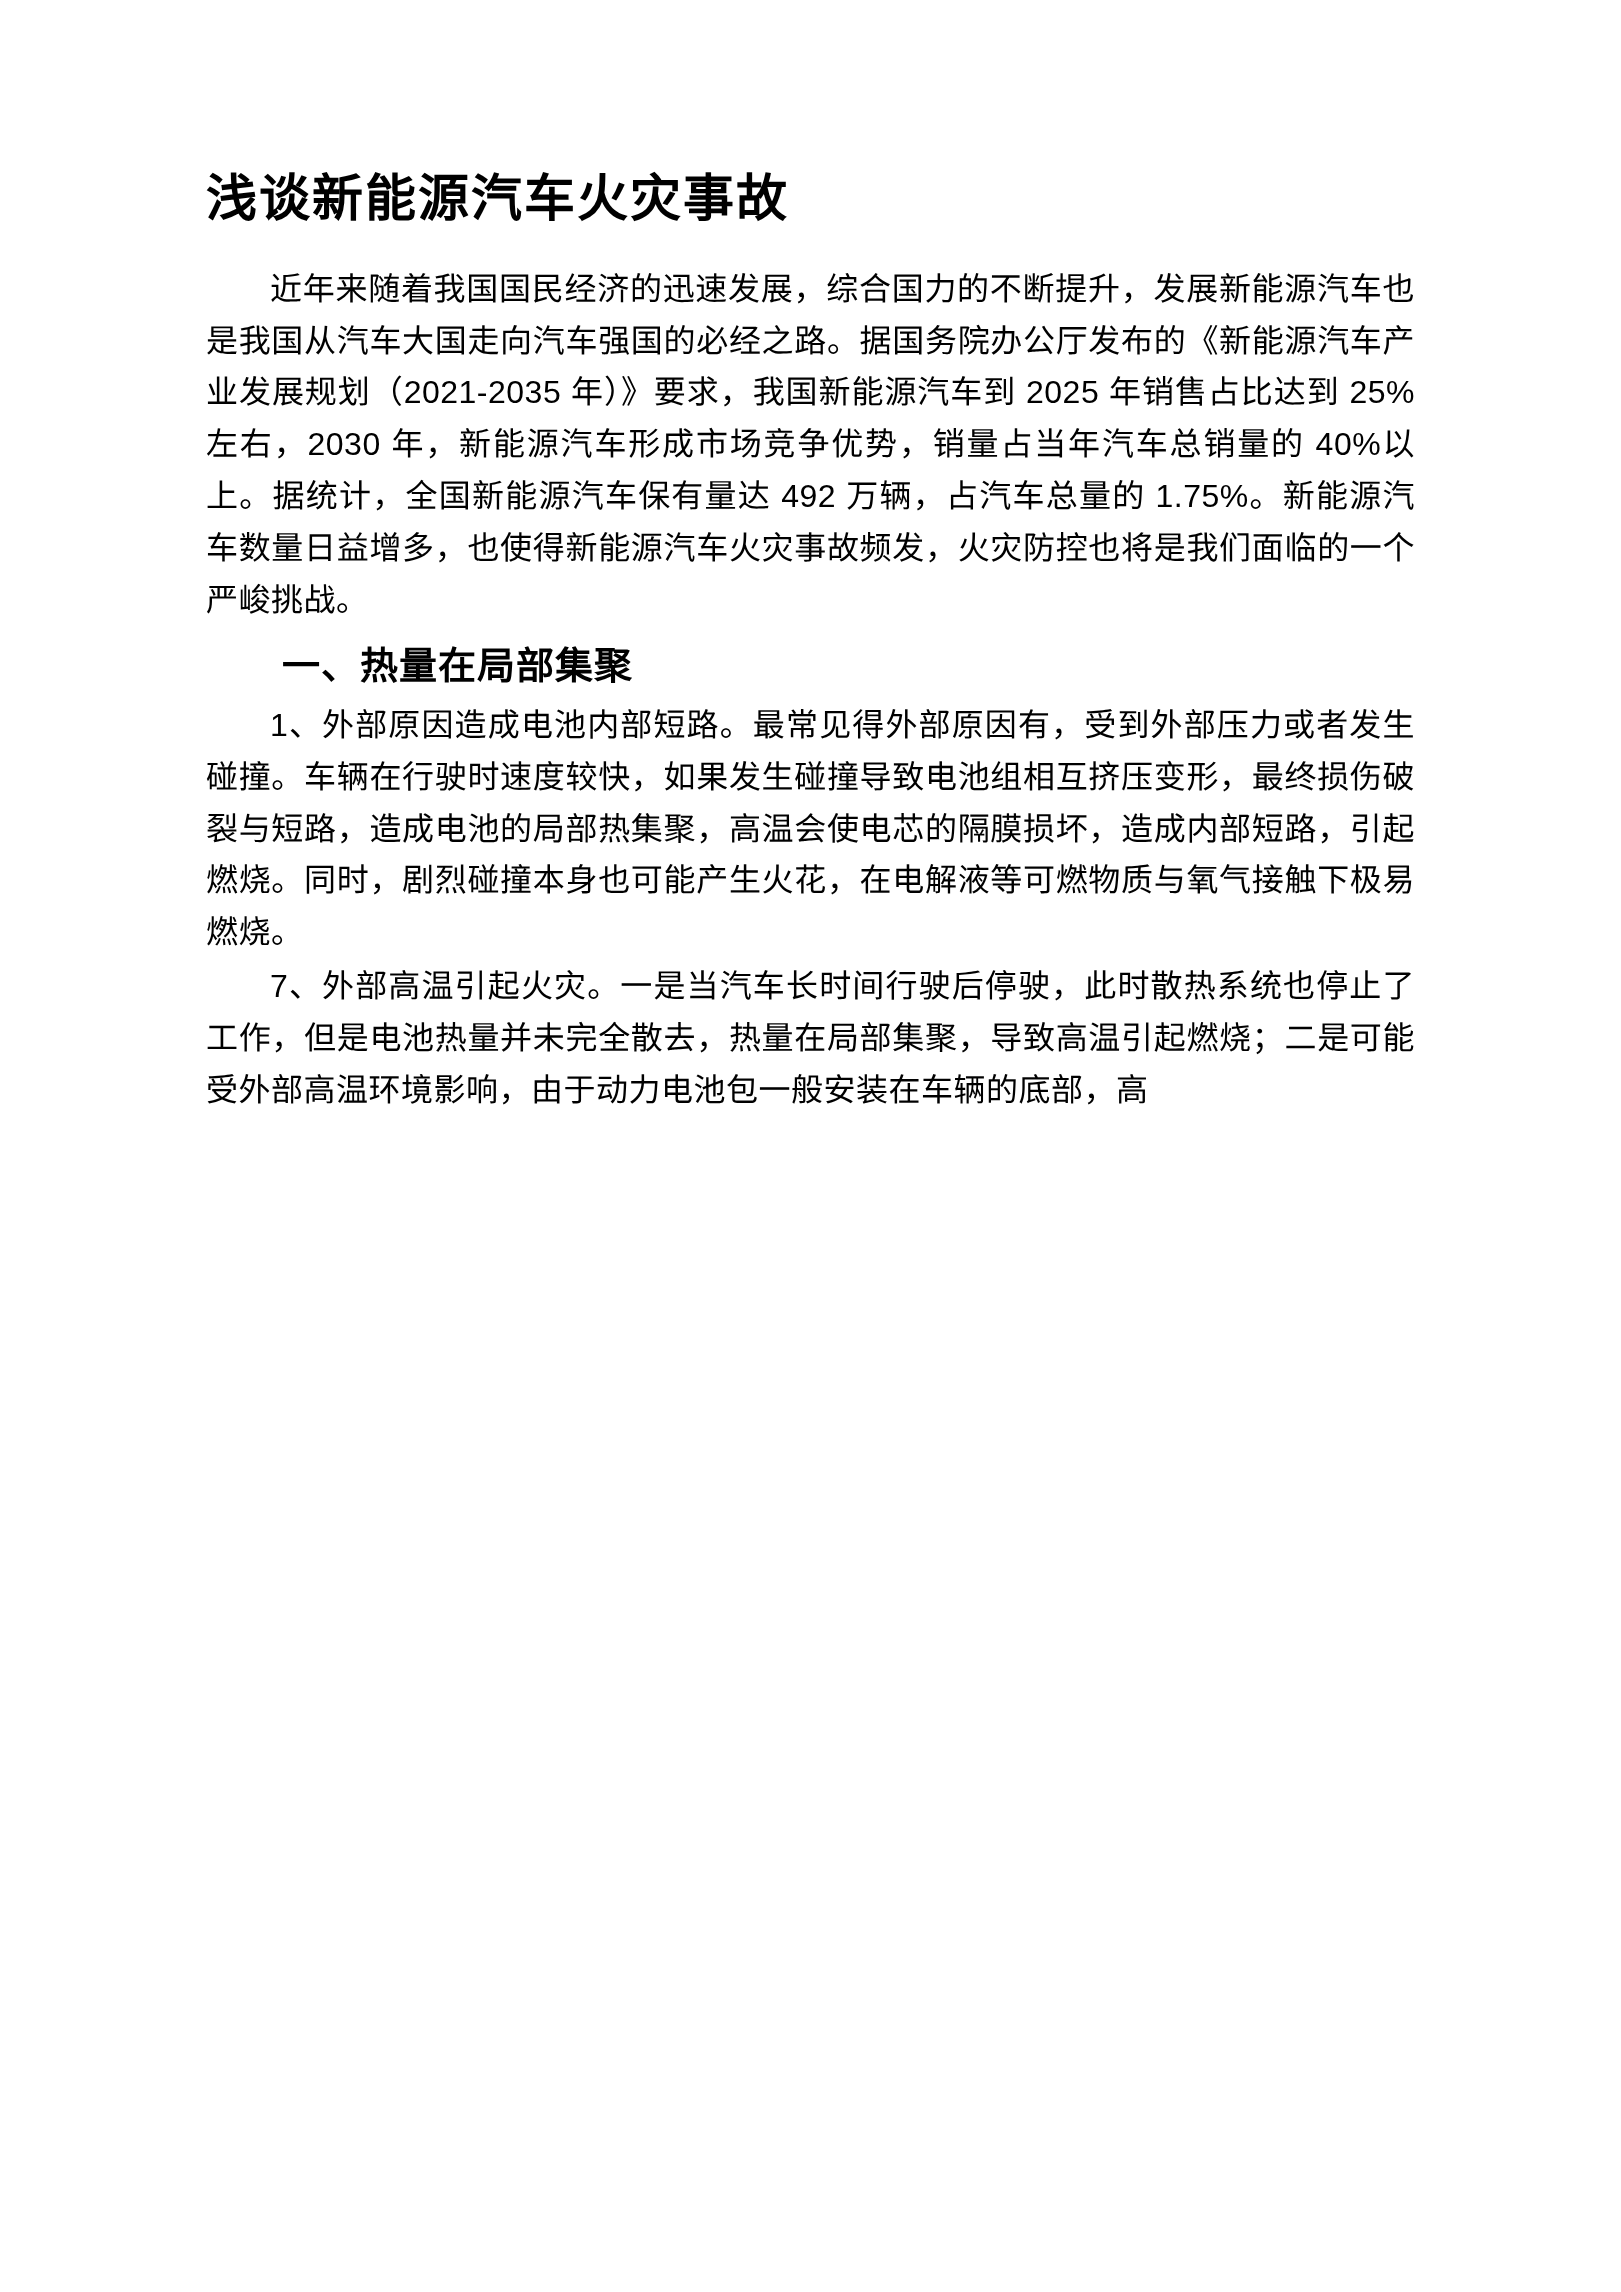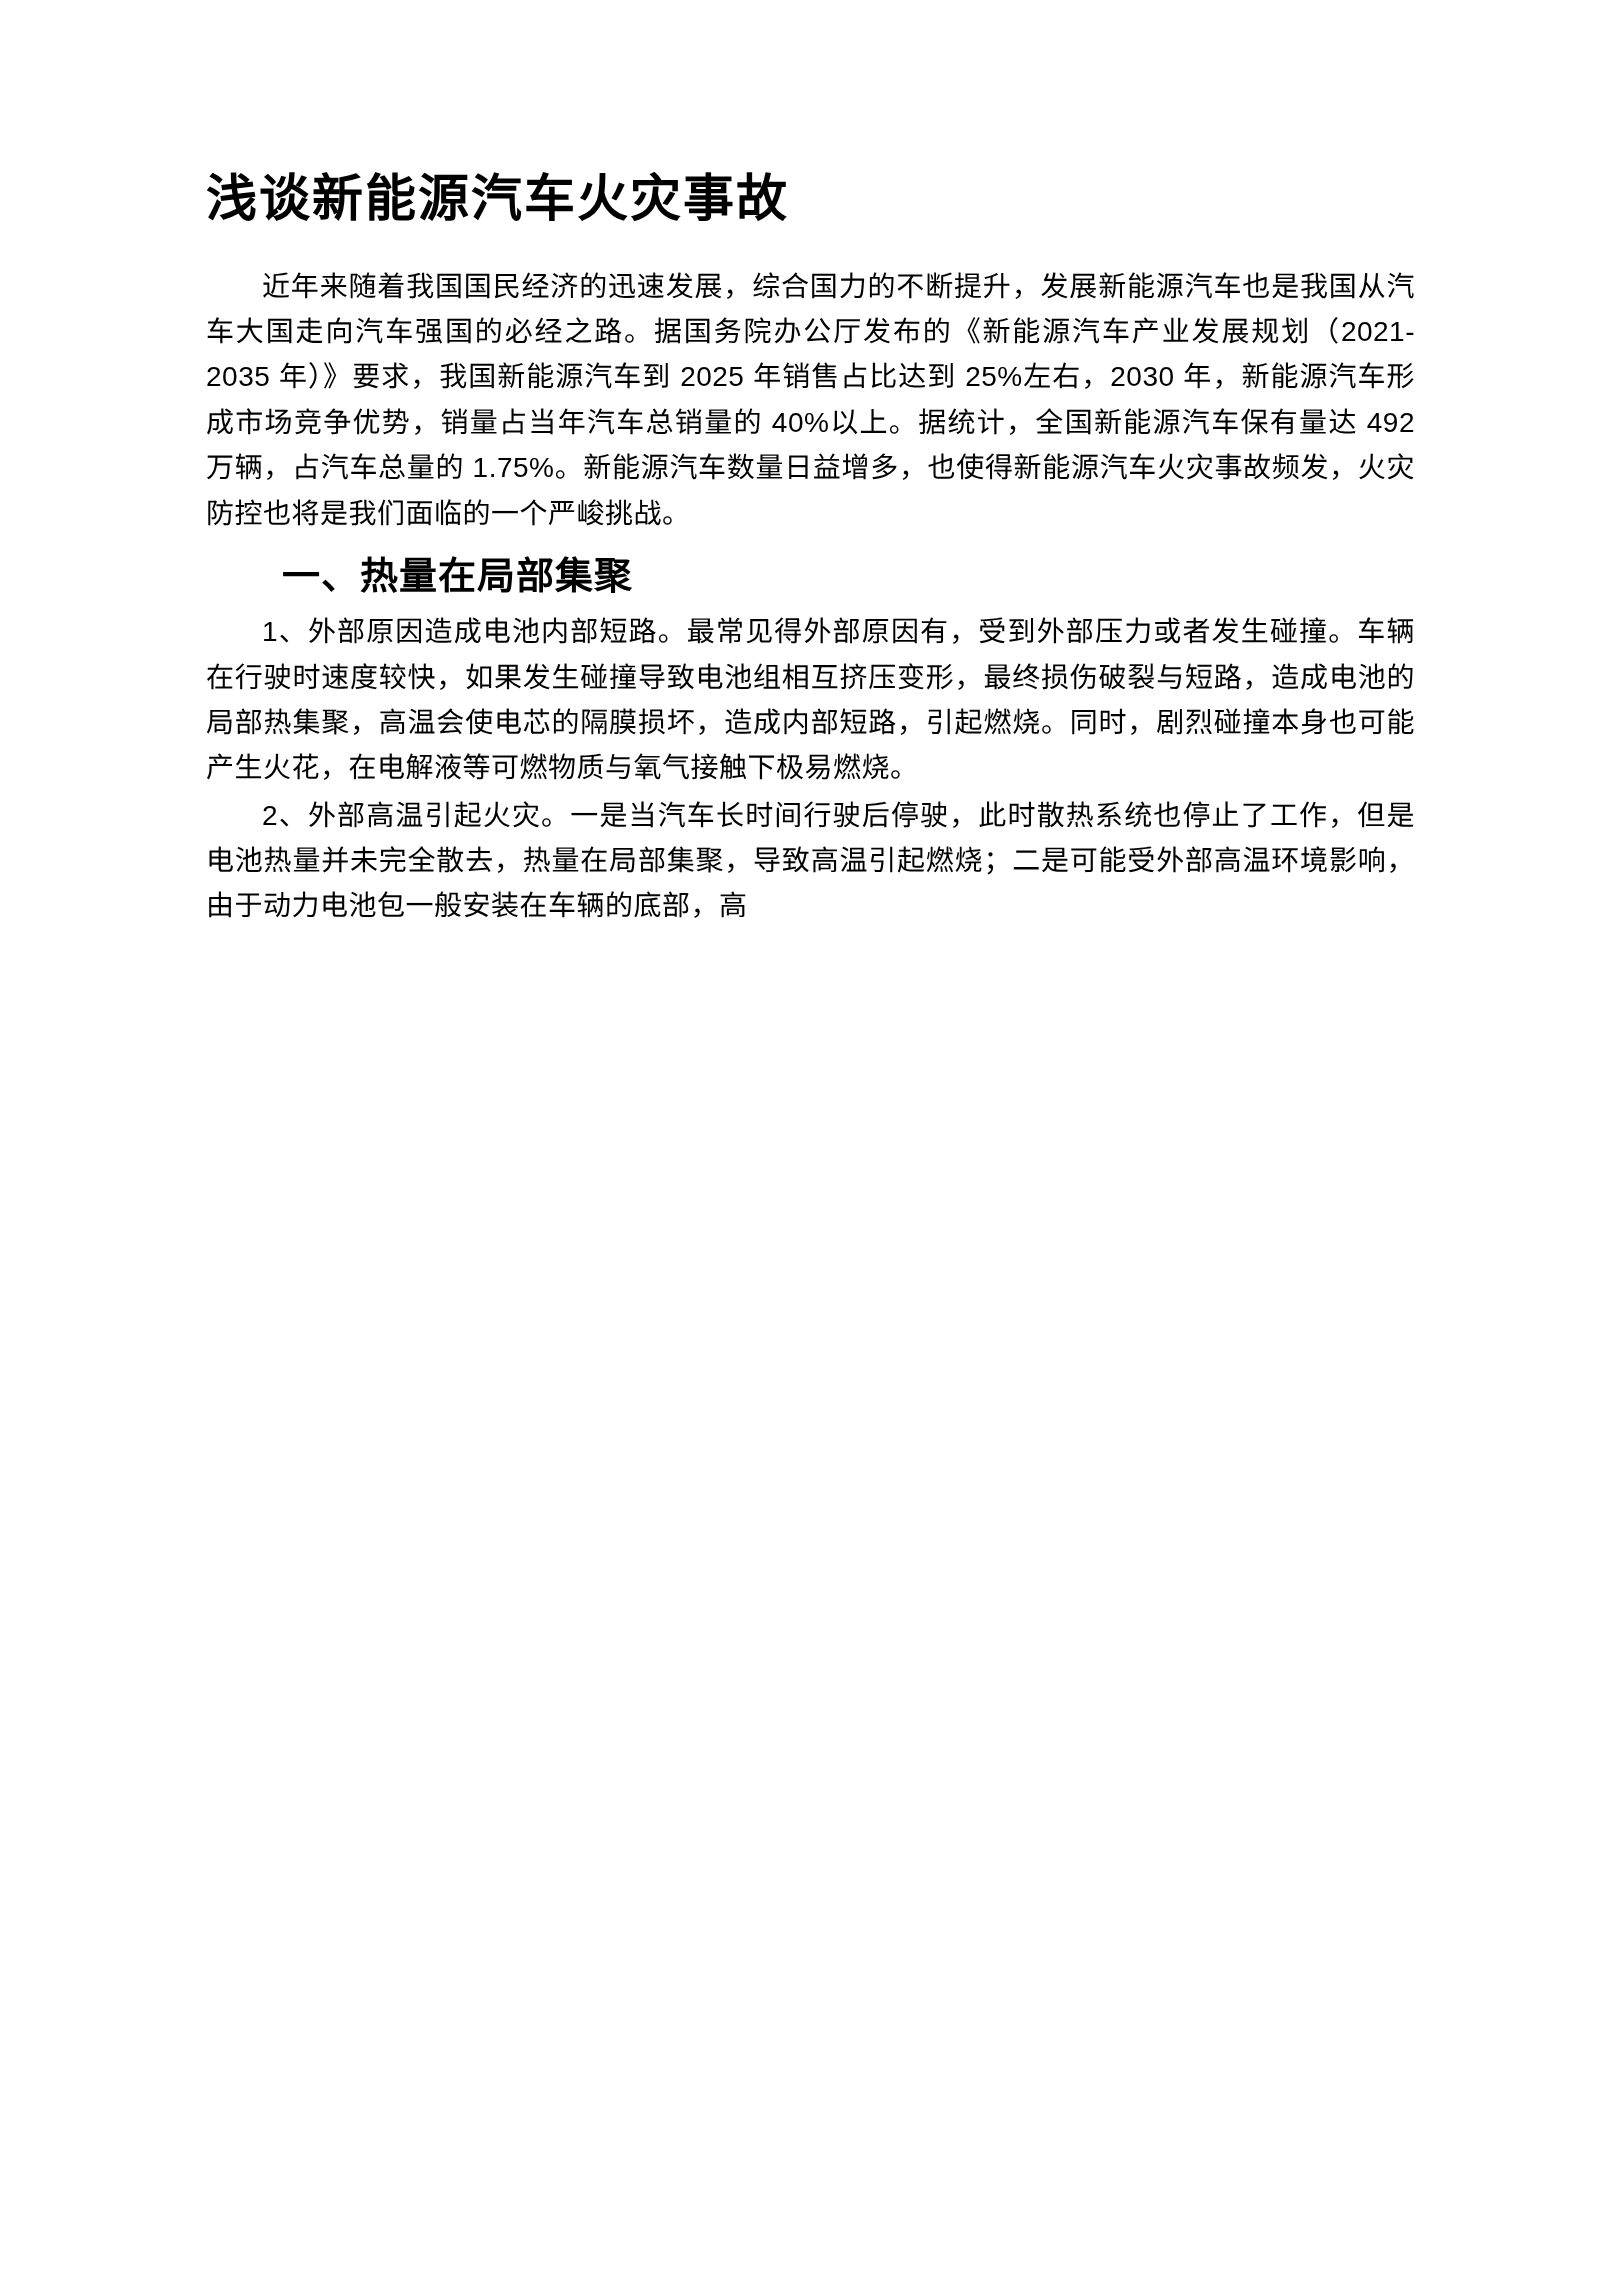--- a/index.html
+++ b/index.html
@@ -23,21 +23,21 @@
   }
   .doc-title {
     font-size: 51px;
     font-weight: bold;
     text-align: left;
     letter-spacing: 2px;
     line-height: 1.25;
     margin: 0 0 33px 0;
   }
   .para {
-    font-size: 28px;
+    font-size: 32px;
     line-height: 1.62;
     text-align: justify;
     text-justify: inter-ideograph;
     margin: 0 0 2px 0;
     text-indent: 2em;
     letter-spacing: 0.5px;
   }
   .heading {
     font-size: 38px;
     font-weight: bold;
@@ -52,15 +52,15 @@
 
 <div class="page">
   <h1 class="doc-title">浅谈新能源汽车火灾事故</h1>
 
   <p class="para">近年来随着我国国民经济的迅速发展，综合国力的不断提升，发展新能源汽车也是我国从汽车大国走向汽车强国的必经之路。据国务院办公厅发布的《新能源汽车产业发展规划（2021-2035 年）》要求，我国新能源汽车到 2025 年销售占比达到 25%左右，2030 年，新能源汽车形成市场竞争优势，销量占当年汽车总销量的 40%以上。据统计，全国新能源汽车保有量达 492 万辆，占汽车总量的 1.75%。新能源汽车数量日益增多，也使得新能源汽车火灾事故频发，火灾防控也将是我们面临的一个严峻挑战。</p>
 
   <p class="heading">一、热量在局部集聚</p>
 
   <p class="para">1、外部原因造成电池内部短路。最常见得外部原因有，受到外部压力或者发生碰撞。车辆在行驶时速度较快，如果发生碰撞导致电池组相互挤压变形，最终损伤破裂与短路，造成电池的局部热集聚，高温会使电芯的隔膜损坏，造成内部短路，引起燃烧。同时，剧烈碰撞本身也可能产生火花，在电解液等可燃物质与氧气接触下极易燃烧。</p>
 
-  <p class="para">2、外部高温引起火灾。一是当汽车长时间行驶后停驶，此时散热系统也停止了工作，但是电池热量并未完全散去，热量在局部集聚，导致高温引起燃烧；二是可能受外部高温环境影响，由于动力电池包一般安装在车辆的底部，高</p>
+  <p class="para">7、外部高温引起火灾。一是当汽车长时间行驶后停驶，此时散热系统也停止了工作，但是电池热量并未完全散去，热量在局部集聚，导致高温引起燃烧；二是可能受外部高温环境影响，由于动力电池包一般安装在车辆的底部，高</p>
 </div>
 
 
 </body></html>

